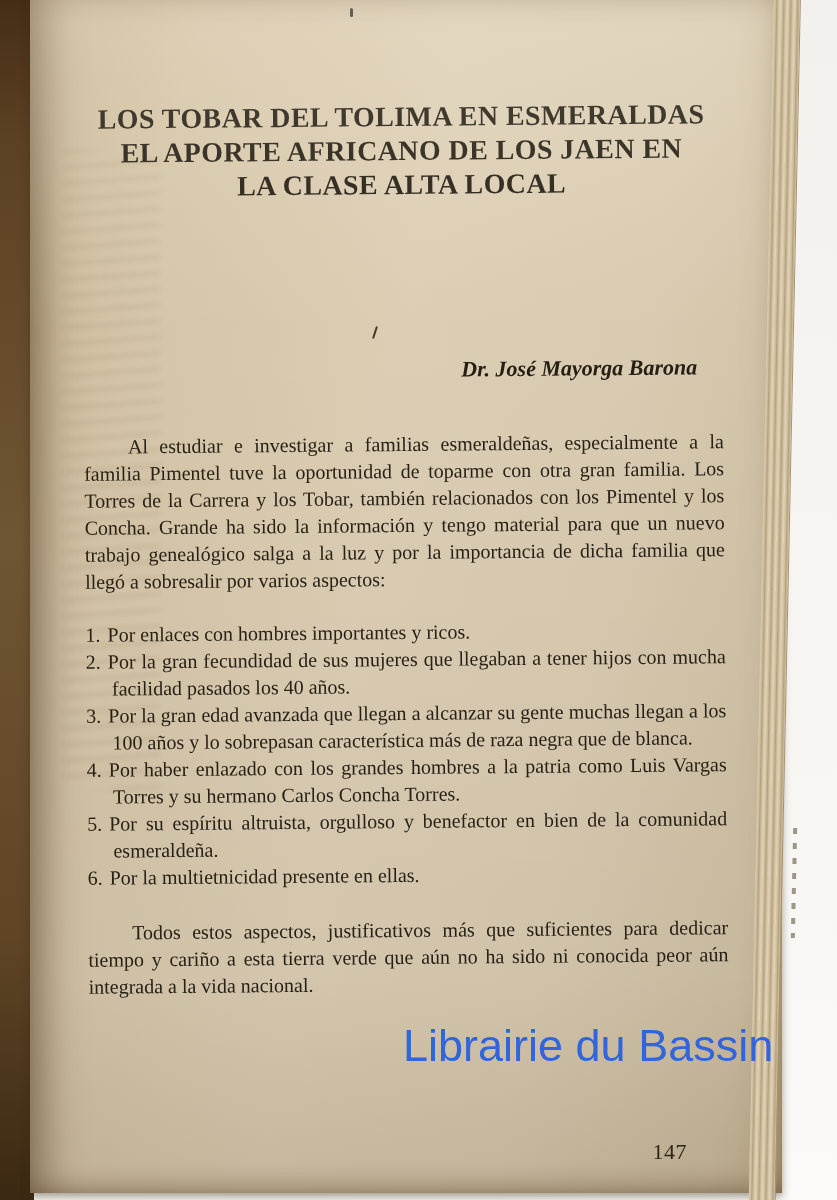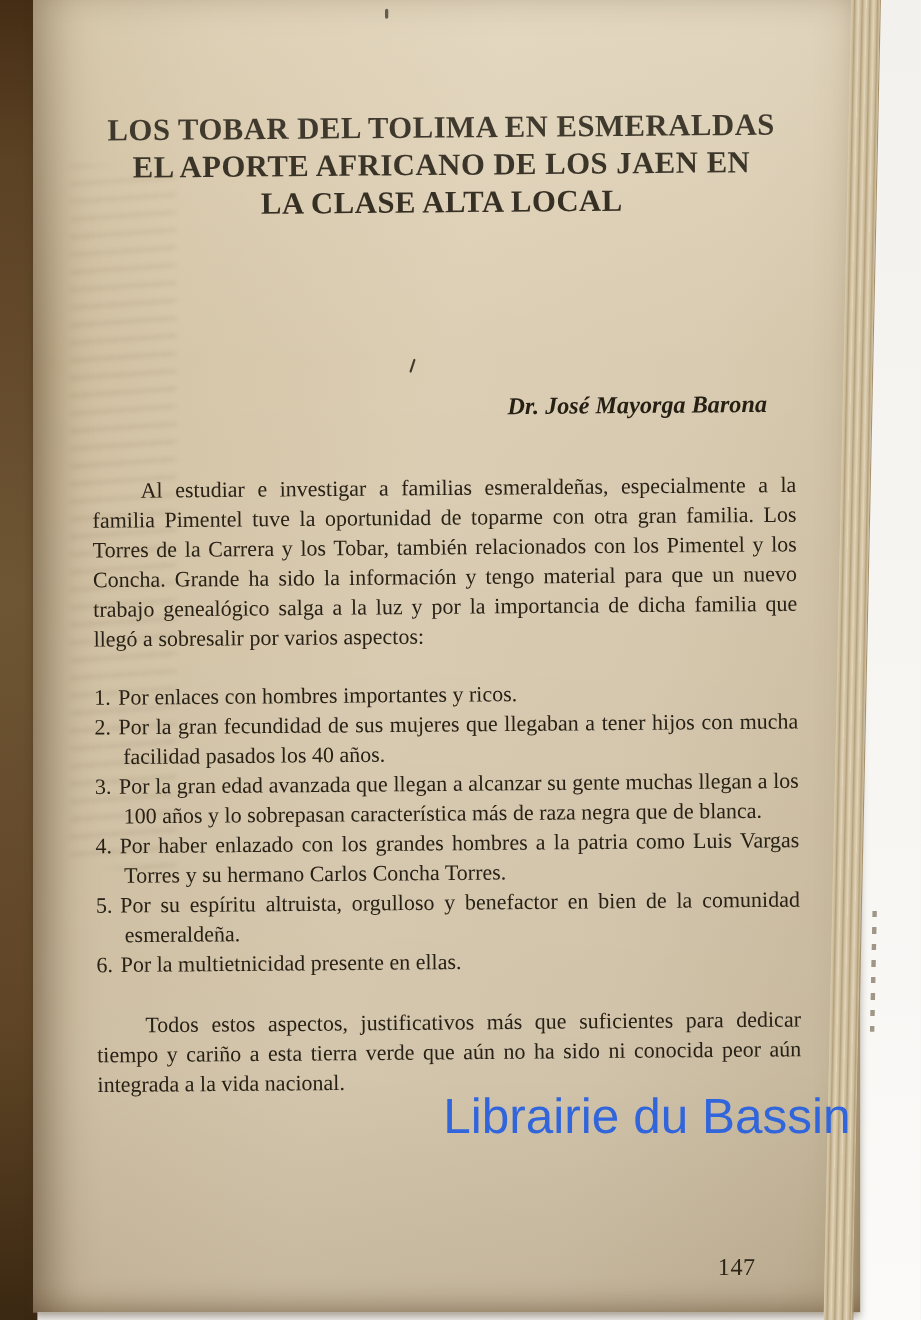--- a/index.html
+++ b/index.html
@@ -84,21 +84,21 @@
   .list { margin-top:26px; font-size:20px; line-height:27px; }
   .list-item {
     padding-left:26px; text-indent:-26px; text-align:justify; color:#292216;
   }
   .num { margin-right:7px; }
   .pagenum {
     position:absolute; right:95px; bottom:28px;
     font-size:22px; color:#2c2518; letter-spacing:0.5px;
   }
   .watermark {
-    position:absolute; left:403px; top:989px; z-index:30;
+    position:absolute; left:403px; top:1020px; z-index:30;
     font-family:"Liberation Sans", sans-serif;
     font-size:45px; font-weight:400; color:#2b62de; opacity:0.96;
     white-space:nowrap;
   }
 </style>
 </head>
 <body>
 
 <div class="photo">
 

